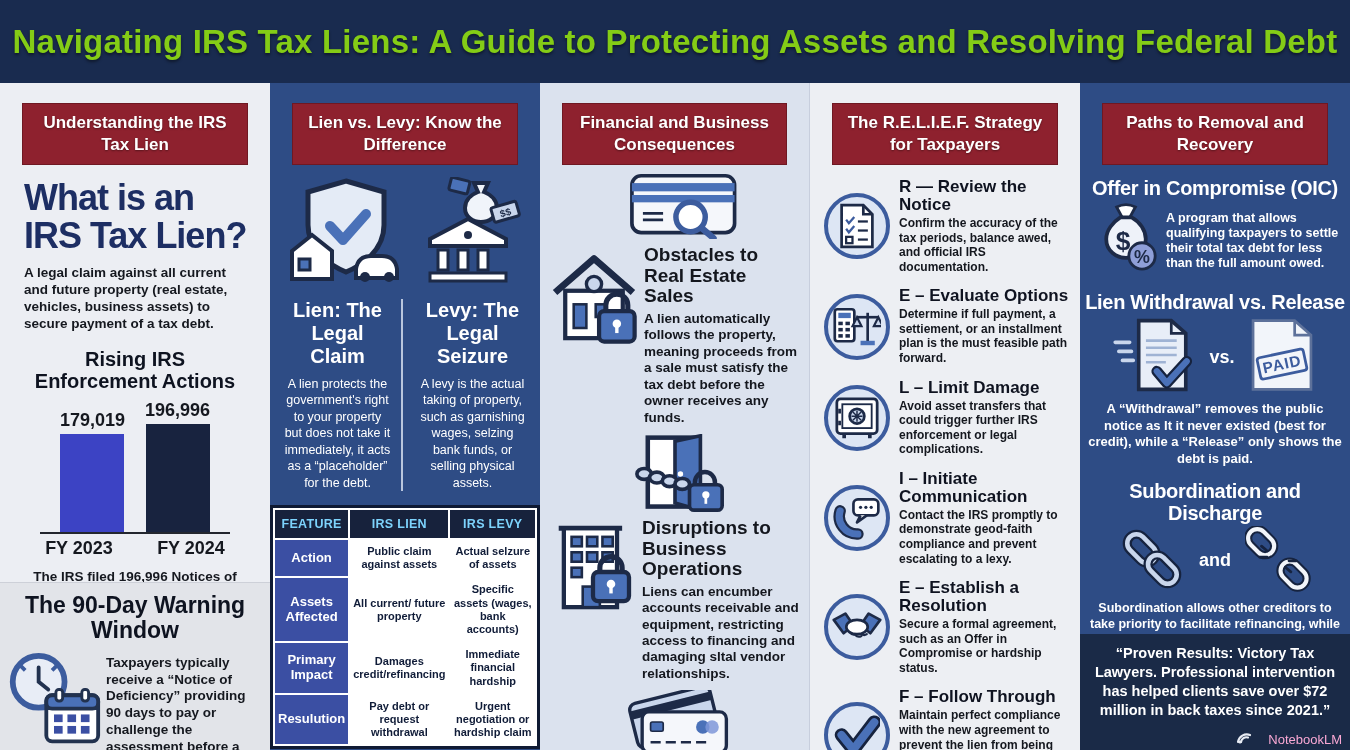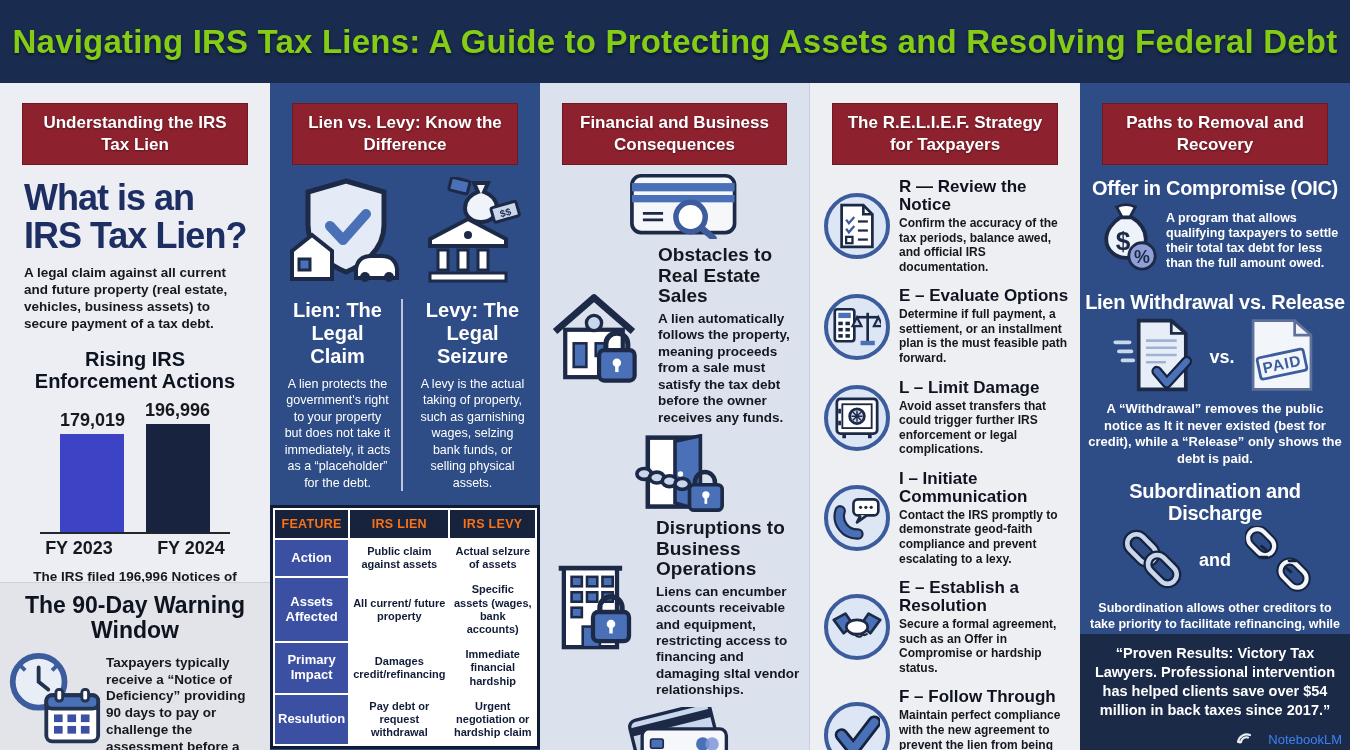--- a/index.html
+++ b/index.html
@@ -38,49 +38,49 @@
   .wrow p { font-size:13.5px; font-weight:600; line-height:1.25; padding-top:4px; }
 
   
   .icons2 { display:flex; justify-content:center; align-items:center; gap:14px; margin-top:12px; }
   .duo { display:flex; margin:12px 4px 0; }
   .half { flex:1; text-align:center; padding:0 10px; }
   .half + .half { border-left:2px solid #b9c6de;padding-left:16px; }
   .duo h4 { font-size:20px; font-weight:700; line-height:1.14; margin-bottom:8px; }
   .duo p { font-size:12.5px; font-weight:500; line-height:1.32; }
   .tbl { margin:14px auto 0; border-collapse:separate; border-spacing:2px; background:#fff; border:3px solid #0f1a33; }
-  .tbl th { background:#17223c; color:#f97316; font-size:12.5px; letter-spacing:.3px; padding:7px 2px; }
+  .tbl th { background:#17223c; color:#7dd3fc; font-size:12.5px; letter-spacing:.3px; padding:7px 2px; }
   .tbl td { background:#fff; color:#101c38; font-size:11px; font-weight:700; text-align:center; line-height:1.2; padding:5px 3px; }
   .tbl td.lbl { background:#3b4fa3; color:#fff; font-size:13px; font-weight:700; line-height:1.15; }
   .tbl .w1 { width:64px; } .tbl .w2 { width:90px; } .tbl .w3 { width:90px; }
 
   
   .topicon { text-align:center; margin-top:8px; }
-  .crow { display:flex; align-items:center; gap:20px; margin:2px 8px 0 10px; }
+  .crow { display:flex; align-items:flex-start; gap:6px; margin:2px 8px 0 10px; }
   .crow .txt h4 { font-size:19px; font-weight:700; line-height:1.08; margin-bottom:4px; color:#14171e; }
   .crow .txt p { font-size:13.5px; font-weight:600; line-height:1.22; }
 
   
   .ritem { display:flex; align-items:center; gap:9px; margin:13px 8px 0 14px; }
   .circ { flex:0 0 66px; height:66px; border-radius:50%; background:#dde6f4; border:4px solid #3c5c9e;
           display:flex; align-items:center; justify-content:center; }
   .ritem h4 { font-size:17px; font-weight:700; line-height:1.05; color:#0f1320; }
   .ritem p { font-size:12px; font-weight:600; line-height:1.22; margin-top:2px; }
 
   
   .c5 h3 { font-size:20px; font-weight:700; text-align:center; line-height:1.1; margin-top:12px; letter-spacing:-.3px; }
   .oicrow { display:flex; align-items:center; gap:8px; margin:4px 10px 0 14px; }
   .oicrow p { font-size:12.5px; font-weight:600; line-height:1.22; }
   .vsrow { display:flex; align-items:center; justify-content:center; gap:12px; margin-top:4px; }
   .vs { font-size:18px; font-weight:700; }
   .cbody { font-size:13px; font-weight:600; text-align:center; line-height:1.28; margin:4px 8px 0; }
   .androw { display:flex; align-items:center; justify-content:center; gap:14px; margin-top:2px; }
   .quote { position:absolute; left:0; right:0; bottom:0; height:116px; background:#1a2a47; padding:10px 12px 0; }
   .quote p { font-size:14.5px; font-weight:700; text-align:center; line-height:1.3; }
-  .wm { position:absolute; right:8px; bottom:3px; display:flex; align-items:center; gap:16px; font-size:13px; font-weight:500; color:#3b82f6; }
+  .wm { position:absolute; right:8px; bottom:3px; display:flex; align-items:center; gap:16px; font-size:13px; font-weight:500; color:#f9a8d4; }
 </style>
 </head>
 <body>
 
 <div class="banner">
   <h1>Navigating IRS Tax Liens: A Guide to Protecting Assets and Resolving Federal Debt</h1>
 </div>
 
 <div class="columns">
 
@@ -471,21 +471,21 @@
             <rect x="26" y="44" width="20" height="32" rx="10" fill="none" stroke="#16233f" stroke-width="9"></rect>
             <rect x="26" y="44" width="20" height="32" rx="10" fill="none" stroke="#f2f5fa" stroke-width="4.5"></rect>
           </g>
           <path d="M18 22l6 5M16 34h8M50 50l-6-5M56 38h-8" stroke="#16233f" stroke-width="3" stroke-linecap="round"></path>
         </svg>
       </span>
     </div>
     <p class="cbody" style="font-size:12.5px">Subordination allows other creditors to take priority to facilitate refinancing, while Discharge removes the lien from a specific piece of property.</p>
 
     <div class="quote">
-      <p>“Proven Results: Victory Tax Lawyers. Professional intervention has helped clients save over $54 million in back taxes since 2017.”</p>
+      <p>“Proven Results: Victory Tax Lawyers. Professional intervention has helped clients save over $72 million in back taxes since 2021.”</p>
       <span class="wm">
         <span>
           <svg width="16" height="13" viewBox="0 0 16 13">
             <path d="M2 11a9 9 0 0 1 12-7" fill="none" stroke="#e8ecf4" stroke-width="2.2" stroke-linecap="round"></path>
             <path d="M5 11a5.5 5.5 0 0 1 7-4.5" fill="none" stroke="#e8ecf4" stroke-width="2.2" stroke-linecap="round"></path>
             <circle cx="4" cy="11" r="1.6" fill="#e8ecf4"></circle>
           </svg>
         </span>
         <span>NotebookLM</span>
       </span>

